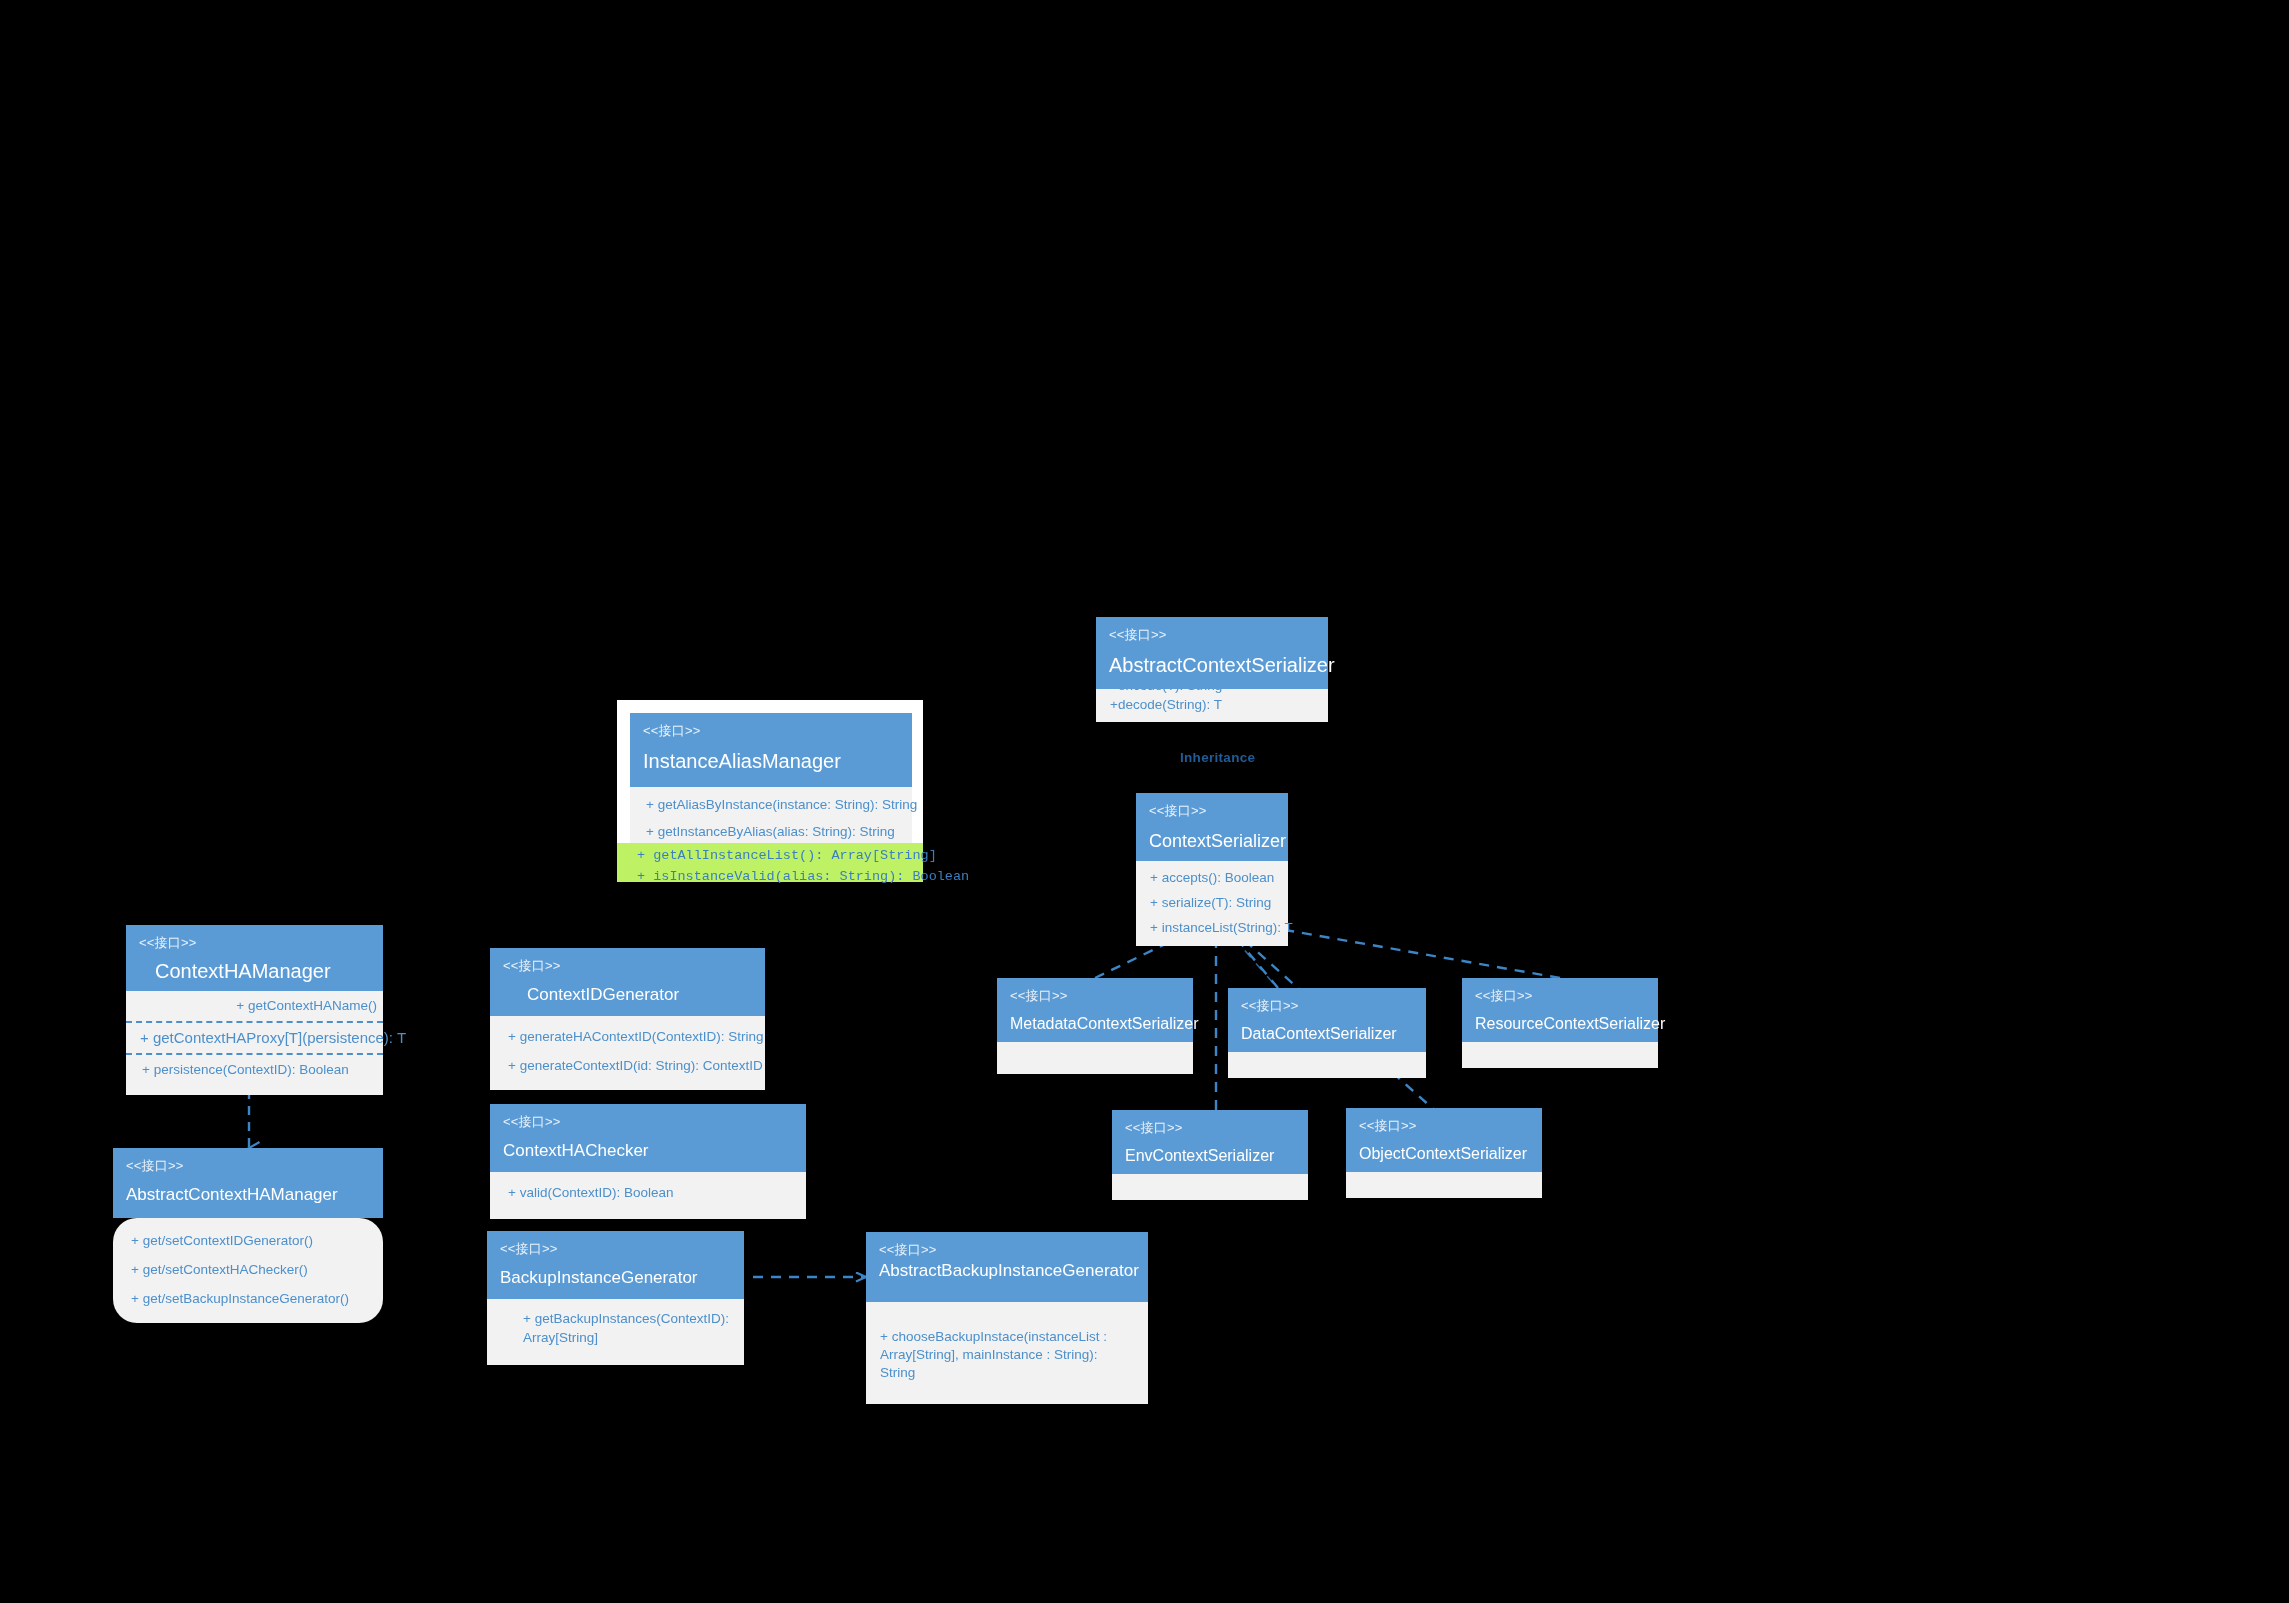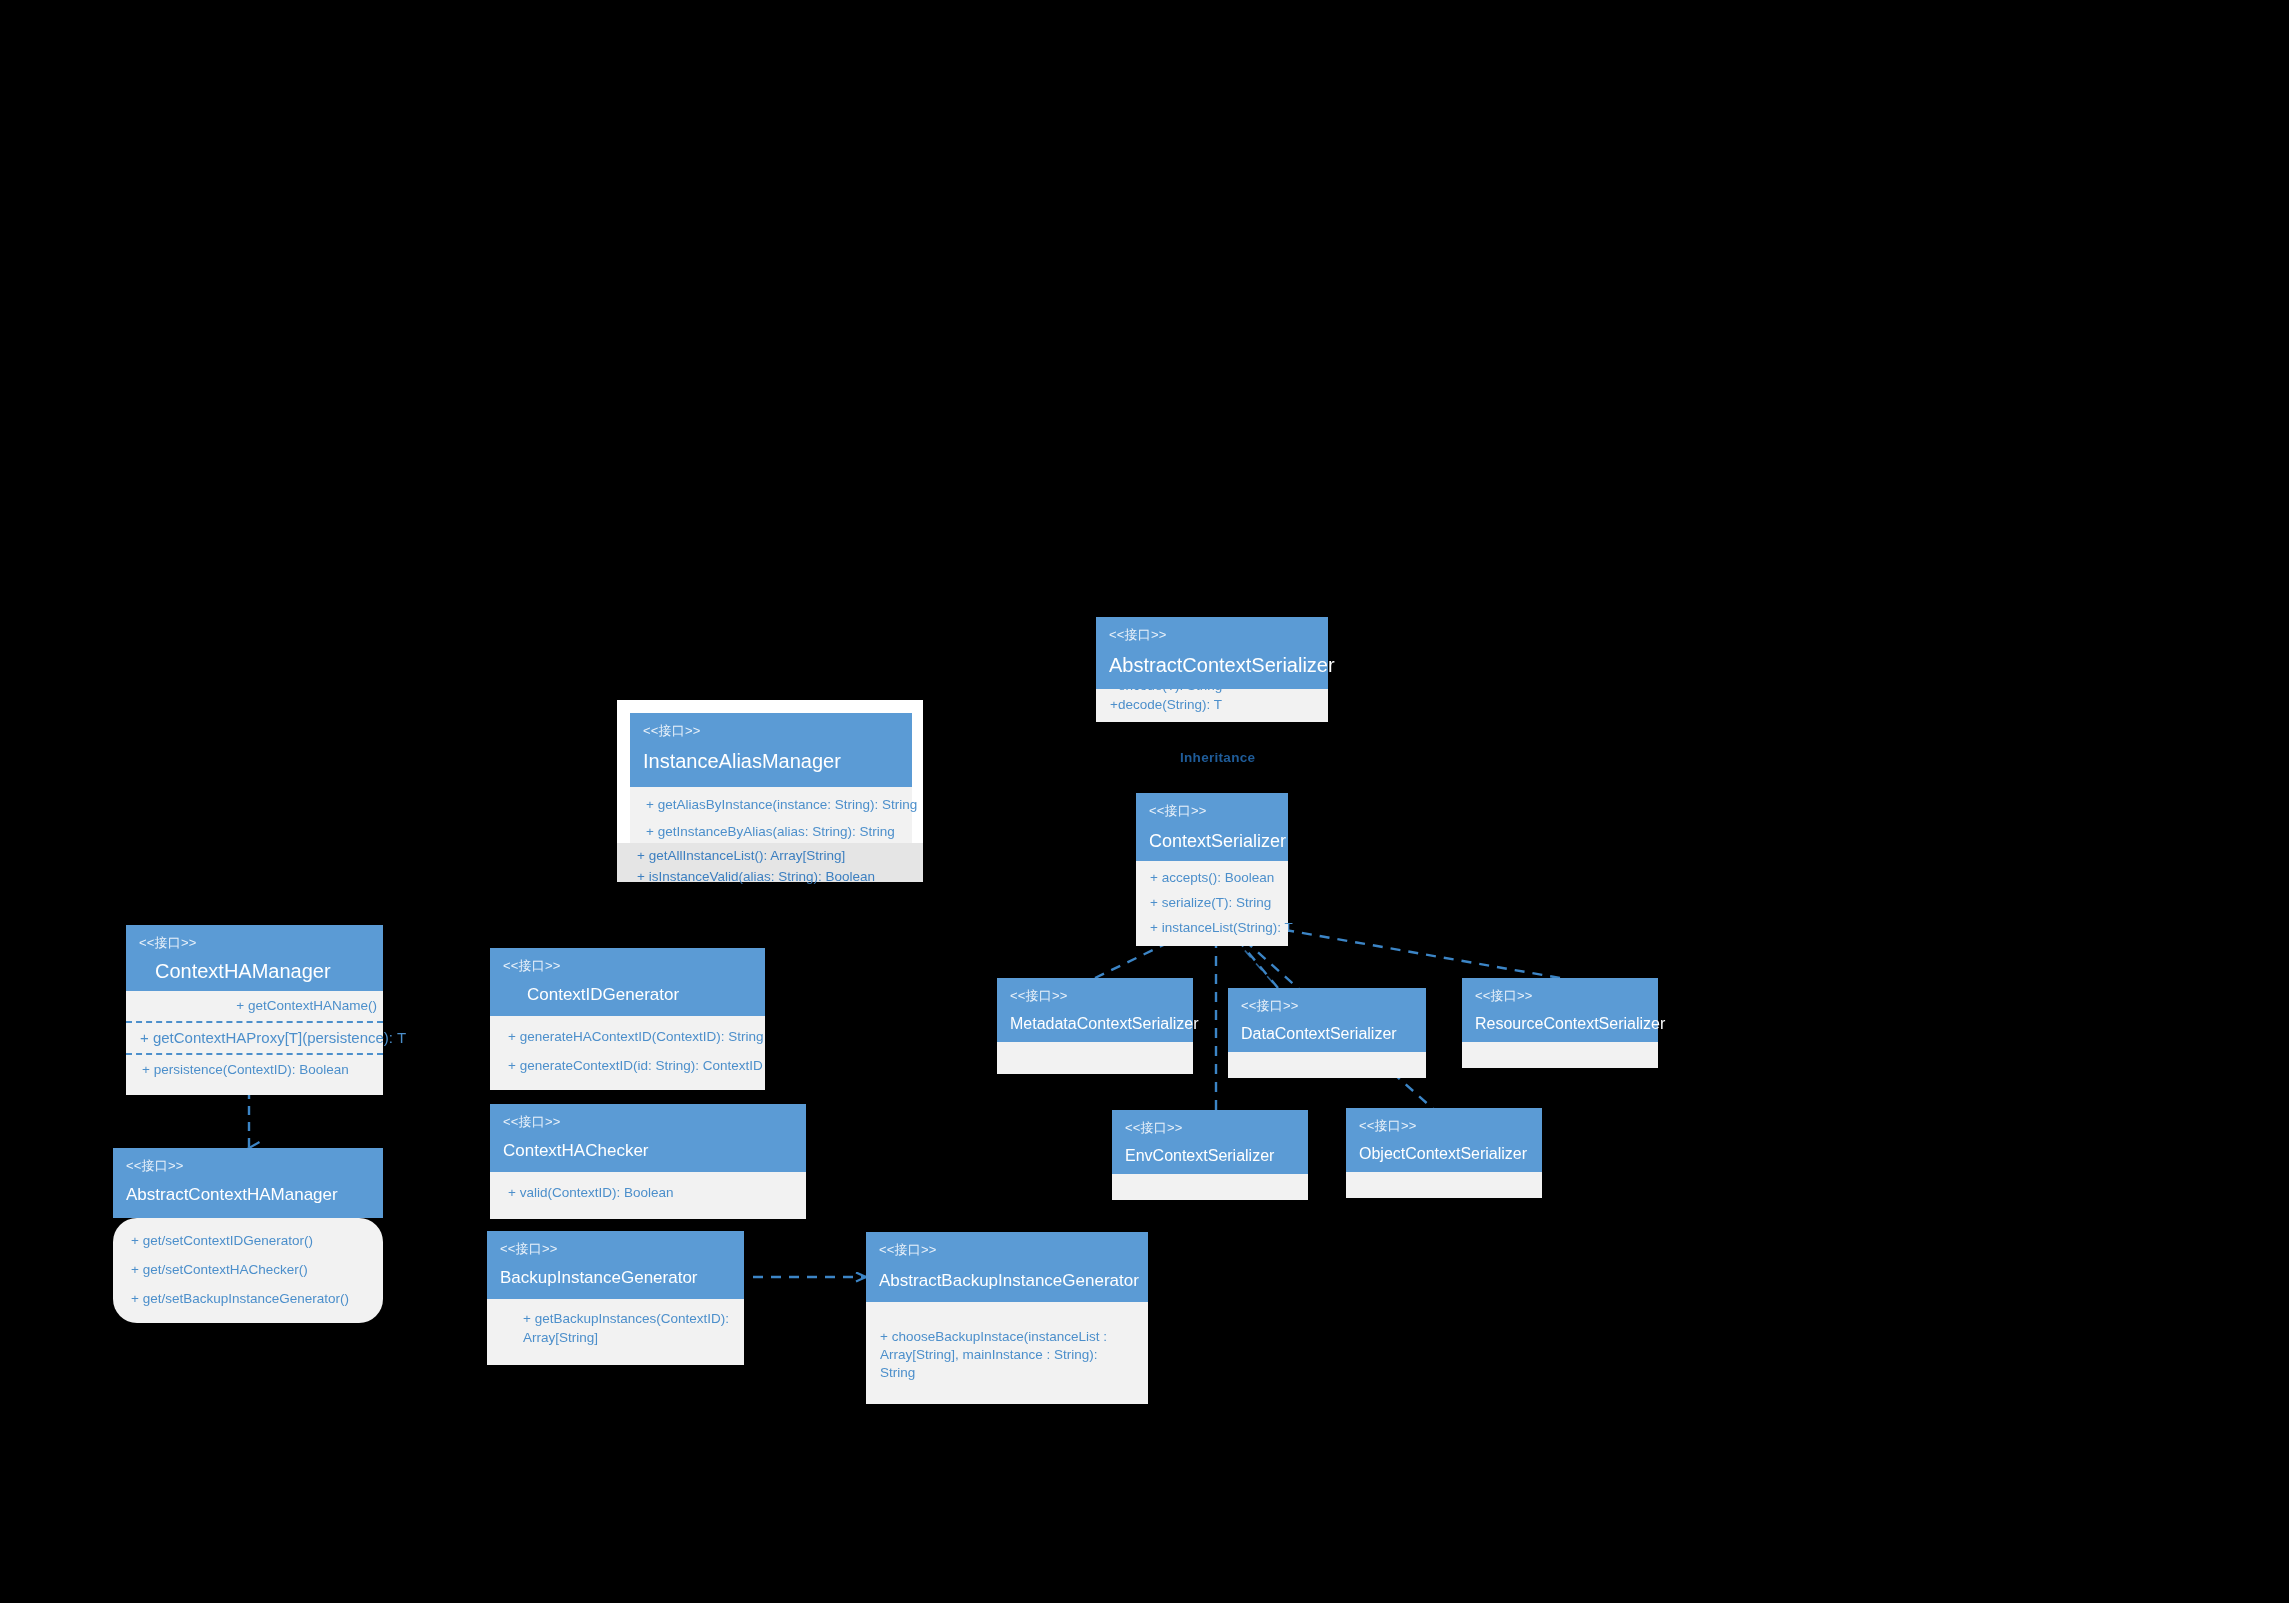--- a/index.html
+++ b/index.html
@@ -12,21 +12,21 @@
   .uml .hdr{background:#5B9BD5;color:#FFFFFF;padding:9px 13px 11px 13px;box-sizing:border-box;}
   .uml .stereo{font-size:13px;line-height:17px;color:#EAF2FA;letter-spacing:.2px;}
   .uml .cname{font-size:20px;line-height:26px;margin-top:9px;color:#FFFFFF;white-space:nowrap;}
   .uml .body{background:#F2F2F2;color:#4C8FCB;box-sizing:border-box;padding:6px 0 8px 0;}
   .uml .m{font-size:13.5px;line-height:19px;color:#4C8FCB;padding:4px 10px 4px 18px;white-space:nowrap;}
   .uml .m.wrap{white-space:normal;}
   .uml .m.sep{border-top:2px dashed #4C8FCB;}
   .uml .body.empty{min-height:26px;padding:0;}
 
   .backdrop{position:absolute;background:#FFFFFF;}
-  .ovf{position:absolute;background:#e5e5e5;box-sizing:border-box;}
+  .ovf{position:absolute;background:#bef264;box-sizing:border-box;font-family:Liberation Mono, monospace;}
   .ovf .m{font-size:13.5px;line-height:19px;color:#3C7FC0;padding:4px 10px 4px 14px;white-space:nowrap;}
   .edge-label{position:absolute;color:#1F5C99;font-size:13.5px;font-weight:bold;letter-spacing:.3px;}
 </style>
 </head>
 <body>
 
 <div id="canvas">
 
   <svg class="wires" viewBox="0 0 2289 1603" xmlns="http://www.w3.org/2000/svg">
     <defs>
@@ -204,20 +204,20 @@
       <div class="cname" style="font-size:17px;margin-top:8px;">BackupInstanceGenerator</div>
     </div>
     <div class="body" style="padding:6px 0 14px 0;">
       <div class="m wrap" style="padding:4px 10px 4px 36px;">+ getBackupInstances(ContextID): Array[String]</div>
     </div>
   </div>
 
   <div class="uml" style="left:866px;top:1232px;width:282px;">
     <div class="hdr" style="height:70px;">
       <div class="stereo">&lt;&lt;接口&gt;&gt;</div>
-      <div class="cname" style="font-size:17px;margin-top:10px;">AbstractBackupInstanceGenerator</div>
+      <div class="cname" style="font-size:17px;margin-top:0;">AbstractBackupInstanceGenerator</div>
     </div>
     <div class="body" style="padding:22px 0 18px 0;">
       <div class="m wrap" style="padding:4px 12px 4px 14px;line-height:18px;">+ chooseBackupInstace(instanceList : Array[String], mainInstance : String): String</div>
     </div>
   </div>
 
 </div>
 
 </body></html>

